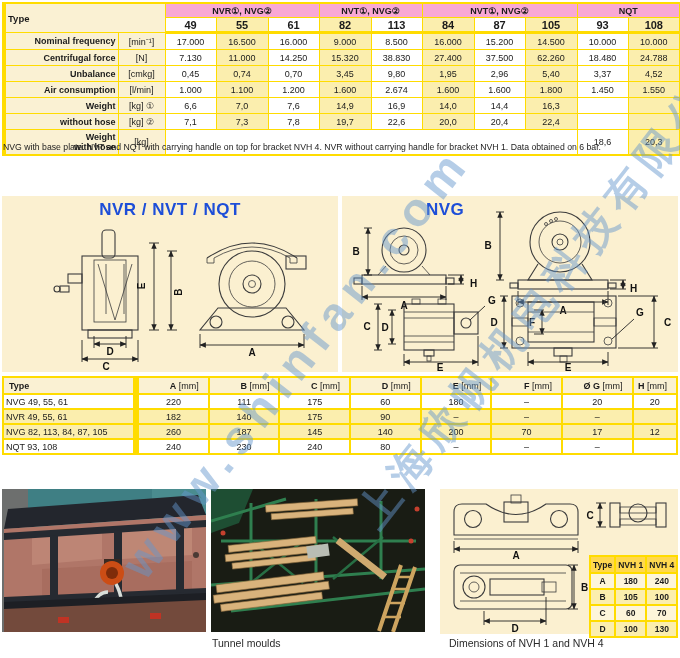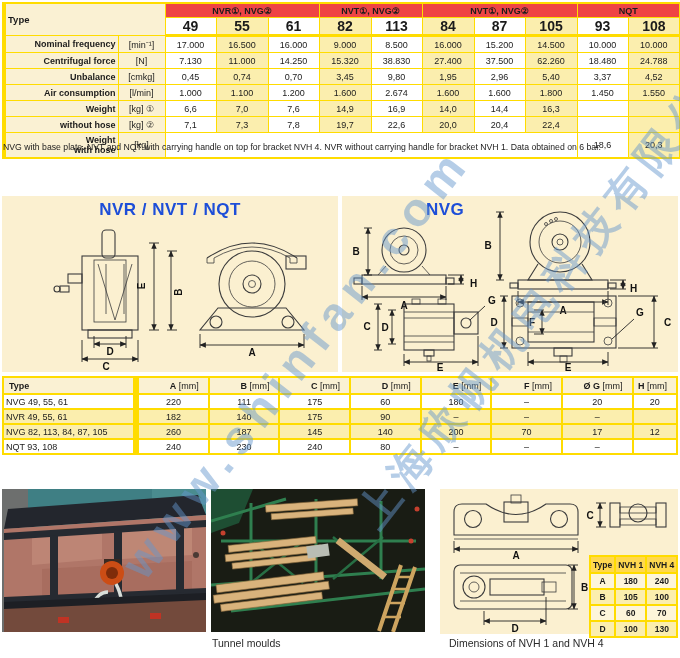--- a/index.html
+++ b/index.html
@@ -17,22 +17,22 @@
 
   
   table{border-collapse:collapse;table-layout:fixed;}
   .spec{position:absolute;left:2px;top:2px;width:676px;font-size:9px;background:#fff;
         border:2px solid var(--yl);border-left-width:4px;}
   .spec th,.spec td{border:1px solid var(--yl);height:15px;padding:0 2px;
         overflow:hidden;white-space:nowrap;}
   .spec .h1 th,.spec .h2 th{height:13px;}
   .spec .h2 th{border-bottom:3px solid var(--yl);}
   .corner{background:var(--cream);text-align:left;padding-left:5px;font-size:9.5px;font-weight:bold;}
-  .grp{background:#ef4444;font-weight:bold;text-align:center;}
-  .sz{font-weight:bold;font-size:14px;text-align:center;background:#fff;}
+  .grp{background:#f9a8d4;font-weight:bold;text-align:center;}
+  .sz{font-weight:bold;font-size:11px;text-align:center;background:#fff;}
   .lbl{background:var(--cream);font-weight:bold;text-align:right;padding-left:5px;}
   .unit{background:var(--cream);text-align:center;}
   .v{text-align:center;background:#fff;}
   .alt{background:var(--stripe);}
   .gb{border-left:3px solid var(--yl);}
   .r7 td{height:24px;}
   .footnote{position:absolute;left:3px;top:142px;width:674px;font-size:8.7px;color:#1c1c1c;}
 
   
   .panel{position:absolute;background:#fbf0d0;}

